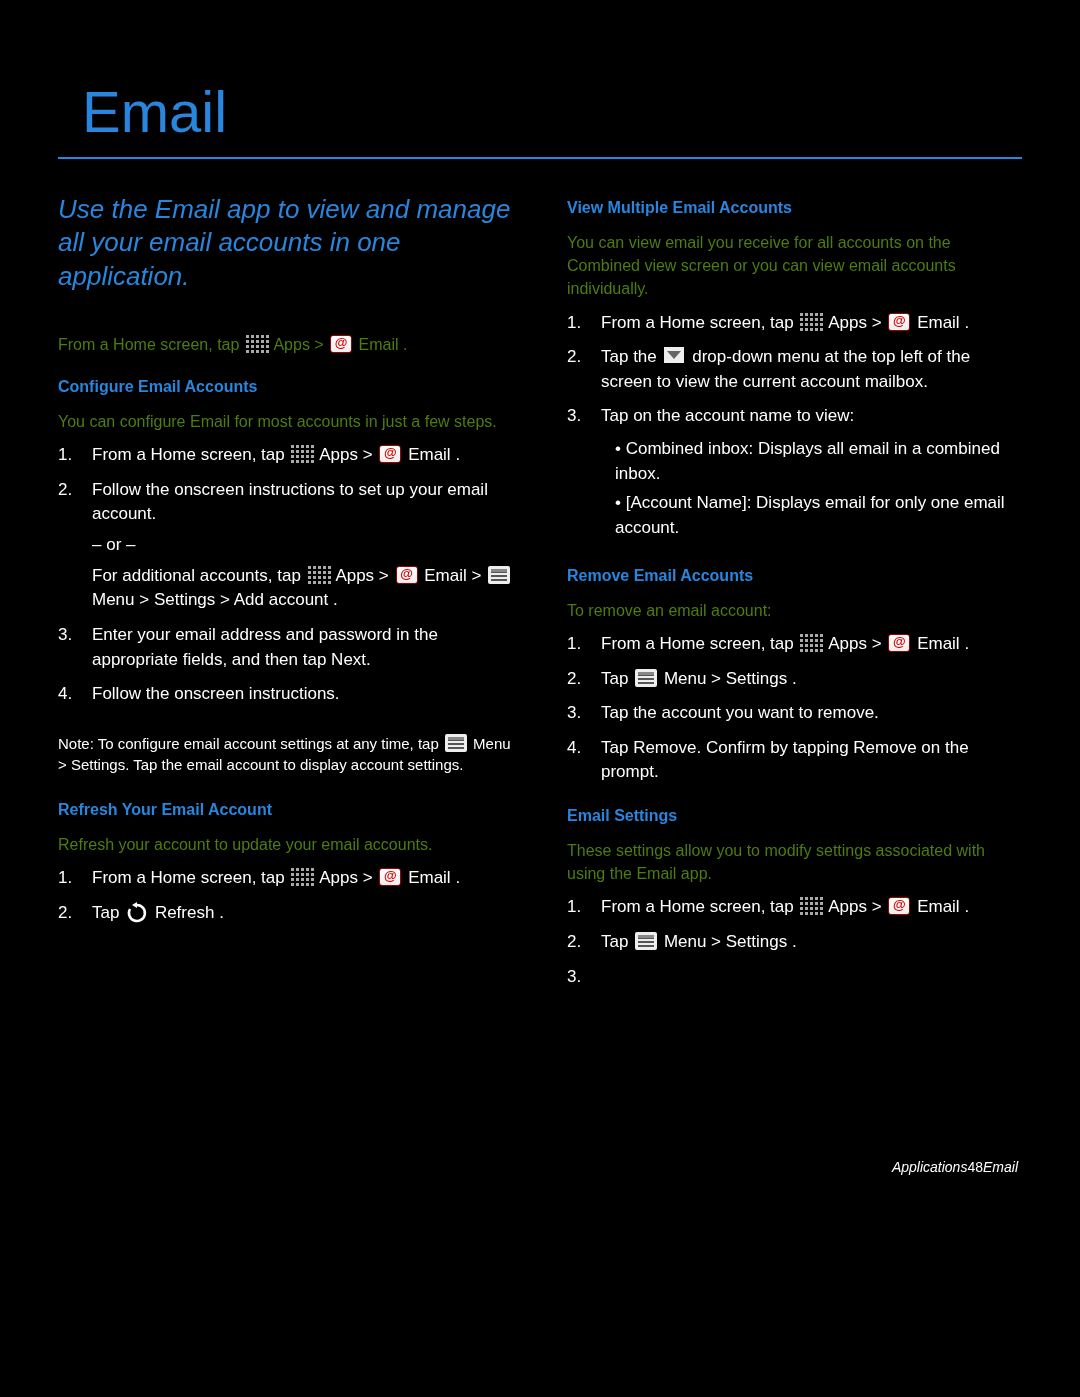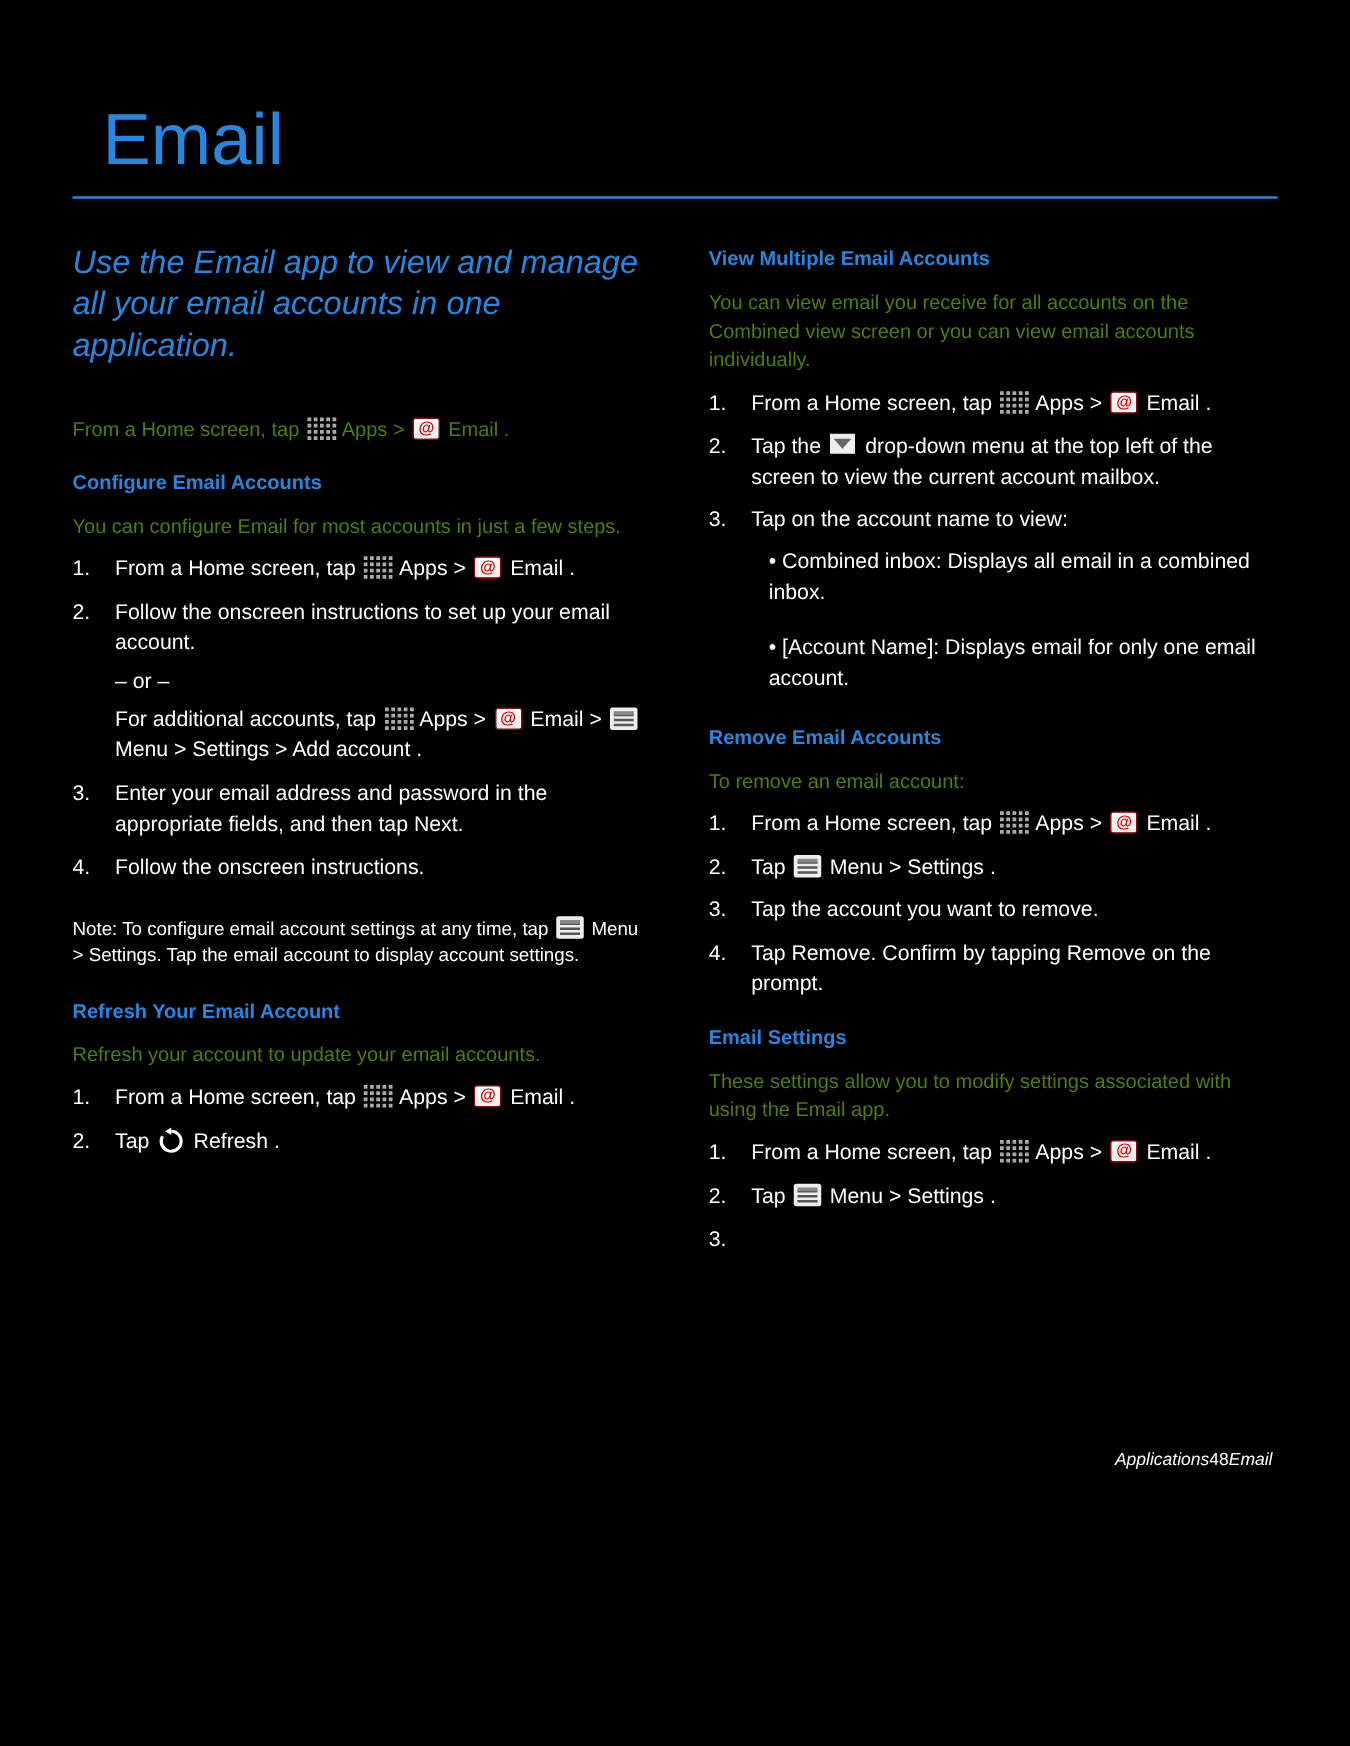--- a/index.html
+++ b/index.html
@@ -201,21 +201,21 @@
                 <use href="#drop-icon"></use>
               </svg></span>
           <b> drop-down menu</b>
           <span> at the top left of the screen to view the current account mailbox.</span>
         </div>
       </div>
       <div class="step">
         <span class="num">3.</span>
         <div>
           <span>Tap on the account name to view:</span>
-          <div style="margin:8px 0 20px 14px">• <b>Combined inbox</b><span>: Displays all email in a combined inbox.</span></div>
+          <div style="margin:8px 0 5px 14px">• <b>Combined inbox</b><span>: Displays all email in a combined inbox.</span></div>
           <div style="margin:4px 0 4px 14px">• <b>[Account Name]</b><span>: Displays email for only one email account.</span></div>
         </div>
       </div>
 
       <h2 class="h2">Remove Email Accounts</h2>
       <p class="body">To remove an email account:</p>
 
       <div class="step">
         <span class="num">1.</span>
         <div>

